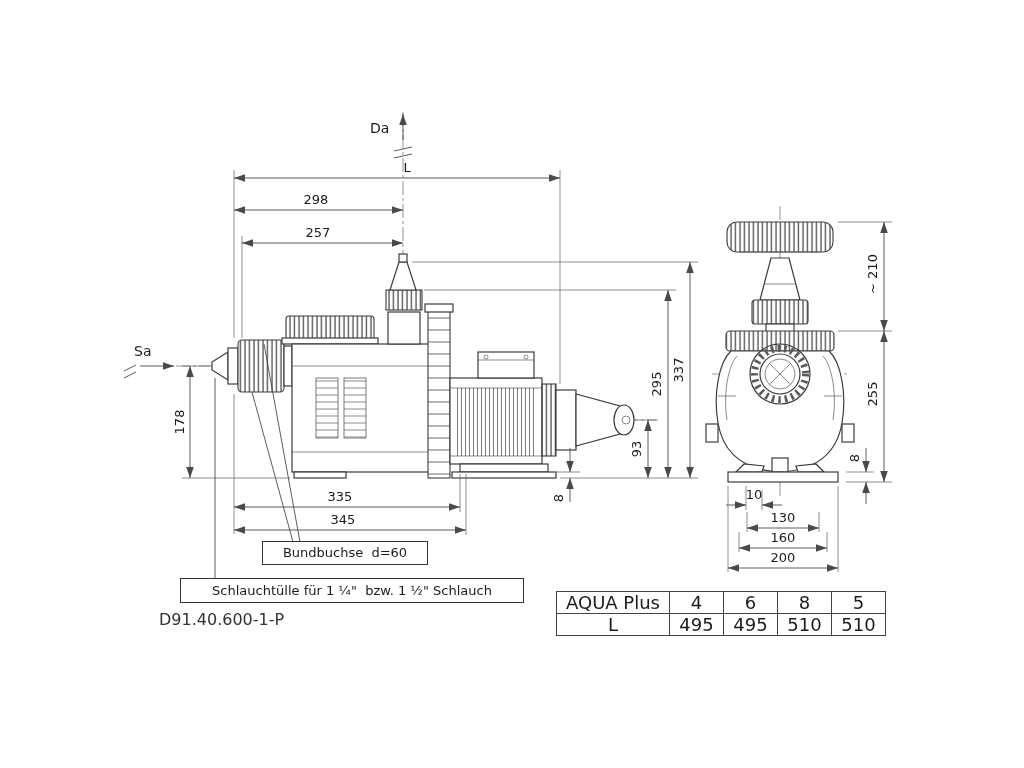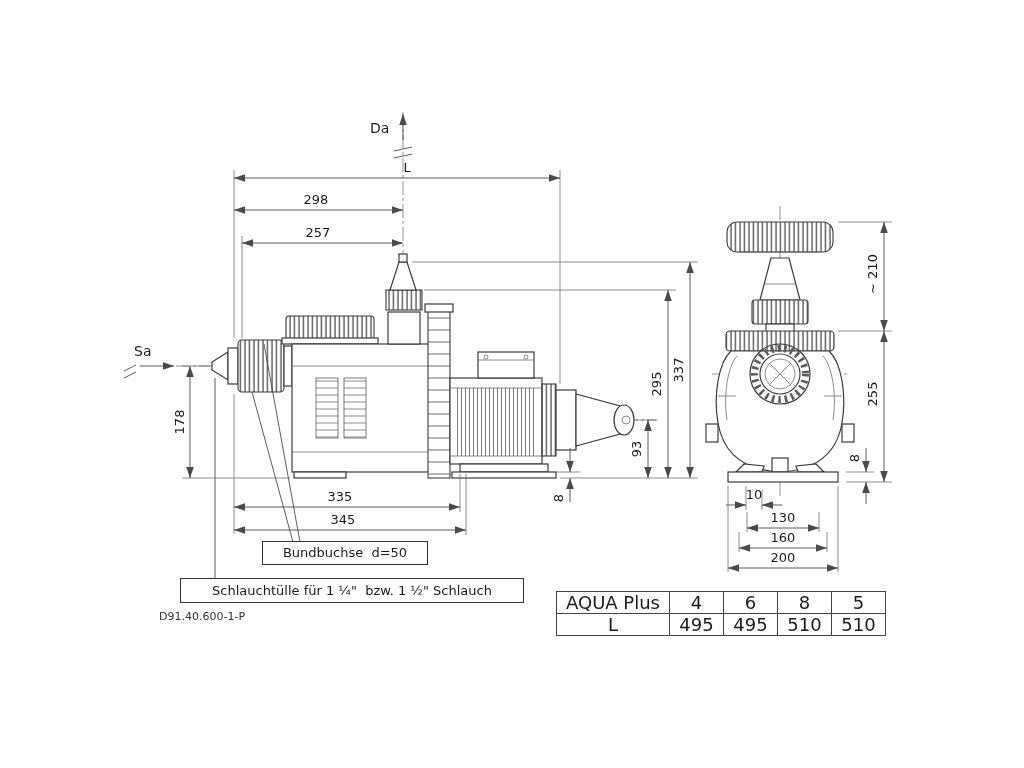--- a/index.html
+++ b/index.html
@@ -17,21 +17,21 @@
   .run{ fill:url(#rungs); stroke:#3c3c3c; stroke-width:1.1; }
   .d  { stroke:#4a4a4a; stroke-width:0.9; fill:none; }
   .x  { stroke:#6a6a6a; stroke-width:0.75; }
   .cl { stroke:#7a7a7a; stroke-width:0.8; stroke-dasharray:14 3 3 3; fill:none; }
   text.dt { font:13px "DejaVu Sans", sans-serif; fill:#1b1b1b; }
   text.lb { font:14px "DejaVu Sans", sans-serif; fill:#1b1b1b; }
 
   
   .callout { position:absolute; border:1px solid #333; color:#1b1b1b; background:#fff;
              font-size:13px; text-align:center; white-space:pre; }
-  .dwgno   { position:absolute; font-size:11px; color:#333; }
+  .dwgno   { position:absolute; font-size:16px; color:#333; }
   .sizetbl { position:absolute; border-collapse:collapse; table-layout:fixed; }
   .sizetbl td { border:1px solid #444; height:21px; text-align:center;
                 font-size:18px; color:#1b1b1b; padding:0; }
   .sizetbl td.c0 { width:112px; }
   .sizetbl td.cn { width:53px; }
 </style>
 </head>
 <body>
 
 <div class="page">
@@ -287,21 +287,21 @@
 
     <g>
       <line class="x" x1="728" y1="486" x2="728" y2="572"></line>
       <line class="x" x1="838" y1="486" x2="838" y2="572"></line>
       <line class="d" x1="728" y1="568" x2="838" y2="568" marker-start="url(#as)" marker-end="url(#ae)"></line>
       <text class="dt" x="783" y="562" text-anchor="middle">200</text>
     </g>
   </g>
 </svg>
 
-<div class="callout" style="left:262px; top:541px; width:164px; height:22px; line-height:22px;">Bundbuchse  d=50</div>
+<div class="callout" style="left:262px; top:541px; width:164px; height:22px; line-height:22px;">Bundbuchse  d=60</div>
 
 <div class="callout" style="left:180px; top:578px; width:342px; height:23px; line-height:23px;">Schlauchtülle für 1 ¼"  bzw. 1 ½" Schlauch</div>
 
 <div class="dwgno" style="left:159px; top:610px;">D91.40.600-1-P</div>
 
 <table class="sizetbl" style="left:556px; top:591px;">
   <tbody>
         <tr>
     <td class="c0">AQUA Plus</td>
     <td class="cn">4</td>

